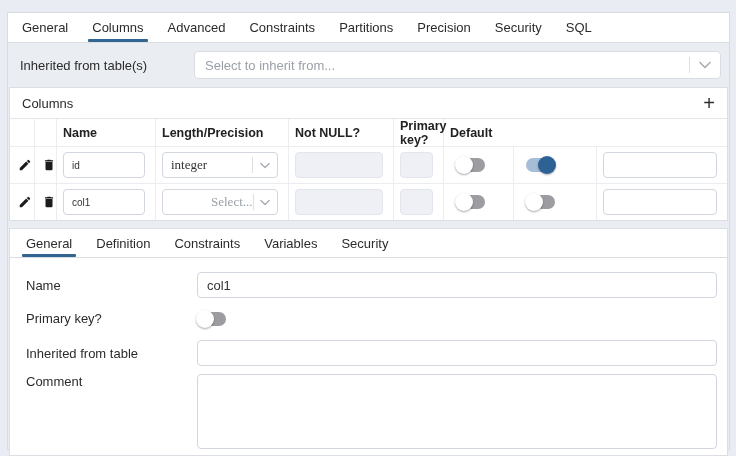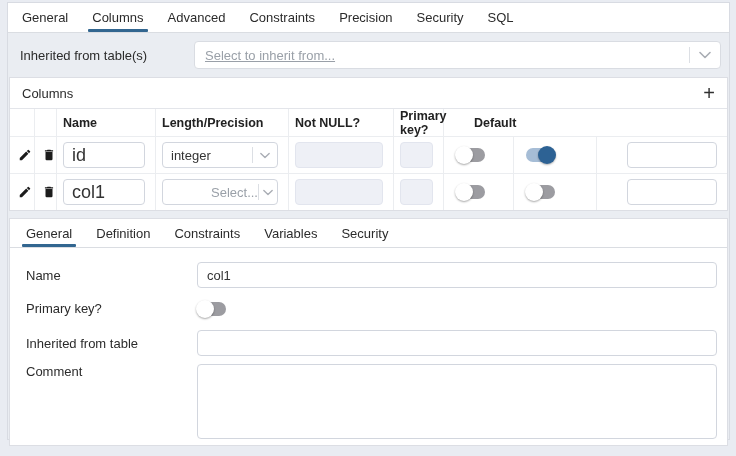--- a/index.html
+++ b/index.html
@@ -6,21 +6,21 @@
   html,body { width:736px; height:456px; }
   body {
     font-family:"Liberation Sans", sans-serif;
     background:#e9ecf2;
     position:relative;
     overflow:hidden;
     color:#2e2e2e;
     font-size:13px;
   }
   .dialog {
-    position:absolute; left:7px; top:2px; width:723px; height:438px;
+    position:absolute; left:7px; top:12px; width:723px; height:438px;
     background:#eaedf2; border:1px solid #d8dbe2;
   }
   
   .tabbar {
     height:30px; background:#fff; display:flex; align-items:stretch;
     border-bottom:1px solid #dadde2; padding-left:2px;
   }
   .tab {
     padding:0 12px; display:flex; align-items:center; cursor:pointer;
     color:#2b2b2b; position:relative; font-size:13px;
@@ -32,21 +32,21 @@
   
   .inherit-row {
     height:44px; display:flex; align-items:center; padding:0 8px 0 12px;
     background:#eaedf2;
   }
   .inherit-label { width:174px; flex:0 0 174px; color:#2b2b2b; }
   .select-box {
     flex:1; height:28px; background:#fff; border:1px solid #d9dce2;
     border-radius:4px; display:flex; align-items:center; padding-left:10px;
   }
-  .select-box .sel-text { flex:1; color:#9aa0a8;text-decoration:underline; }
+  .select-box .sel-text { flex:1; color:#9aa0a8; }
   .sel-right { display:flex; align-items:center; height:100%; }
   .sel-sep { width:1px; height:16px; background:#dcdfe4; }
   .chev { width:30px; display:flex; align-items:center; justify-content:center; color:#a9adb4; }
   
   .card {
     background:#fff; border:1px solid #dcdee4; margin:0 1px;
   }
   .columns-card { height:134px; }
   .card-head {
     height:31px; display:flex; align-items:center; padding:0 12px;
@@ -62,36 +62,36 @@
     display:grid;
     grid-template-columns:25px 22px 99px 133px 105px 50px 70px 83px 1fr;
   }
   .grid-header { height:27px; }
   .grid-header .cell {
     font-weight:700; font-size:12.5px; color:#222; display:flex; align-items:center;
   }
   .cell {
     border-right:1px solid #ebedf0; padding-left:6px; display:flex; align-items:center;
   }
-  .cell:last-child { border-right:none;margin-left:24px; }
+  .cell:last-child { border-right:none; }
   .data-row { height:37px; border-top:1px solid #ebedf0; }
   .icon-btn { background:none; border:none; cursor:pointer; display:flex; align-items:center; justify-content:center; width:100%; }
   .icon-btn svg { width:14px; height:14px; fill:#1c1c1c; }
   .cell-input {
     width:calc(100% - 10px); height:26px; border:1px solid #d2d6de; border-radius:4px;
-    font-family:inherit; font-size:18px; padding:0 8px; color:#333; background:#fff;
+    font-family:inherit; font-size:10px; padding:0 8px; color:#333; background:#fff;
   }
   .cell-input:disabled, .input-disabled {
     background:#eef0f6; border-color:#e2e5ee;
   }
   .cell-select {
     width:calc(100% - 10px); height:26px; border:1px solid #d2d6de; border-radius:4px;
     display:flex; align-items:center; padding-left:8px; background:#fff; cursor:pointer;
   }
-  .cell-select .sel-text { flex:1; color:#333; }
+  .cell-select .sel-text { flex:1; color:#333;font-family:Liberation Serif, serif; }
   .cell-select .sel-text.muted { color:#9aa0a8;margin-left:40px; }
   .cell-select .chev { width:24px; }
   
   .toggle {
     position:relative; width:29px; height:14px; border-radius:7px;
     background:#9c9ca1; display:inline-block; cursor:pointer; margin-left:6px;
   }
   .toggle .knob {
     position:absolute; top:-2px; left:-1px; width:18px; height:18px; border-radius:50%;
     background:#fff; box-shadow:0 1px 2px rgba(0,0,0,.35);
@@ -122,20 +122,21 @@
 </head>
 <body>
 
 <div class="dialog">
 
   <div class="tabbar">
     <div class="tab">General</div>
     <div class="tab active">Columns</div>
     <div class="tab">Advanced</div>
     <div class="tab">Constraints</div>
+    <div class="tab">Partitions</div>
     <div class="tab">Precision</div>
     <div class="tab">Security</div>
     <div class="tab">SQL</div>
   </div>
 
   <div class="inherit-row">
     <div class="inherit-label">Inherited from table(s)</div>
     <div class="select-box">
       <span class="sel-text">Select to inherit from...</span>
       <span class="sel-right">

